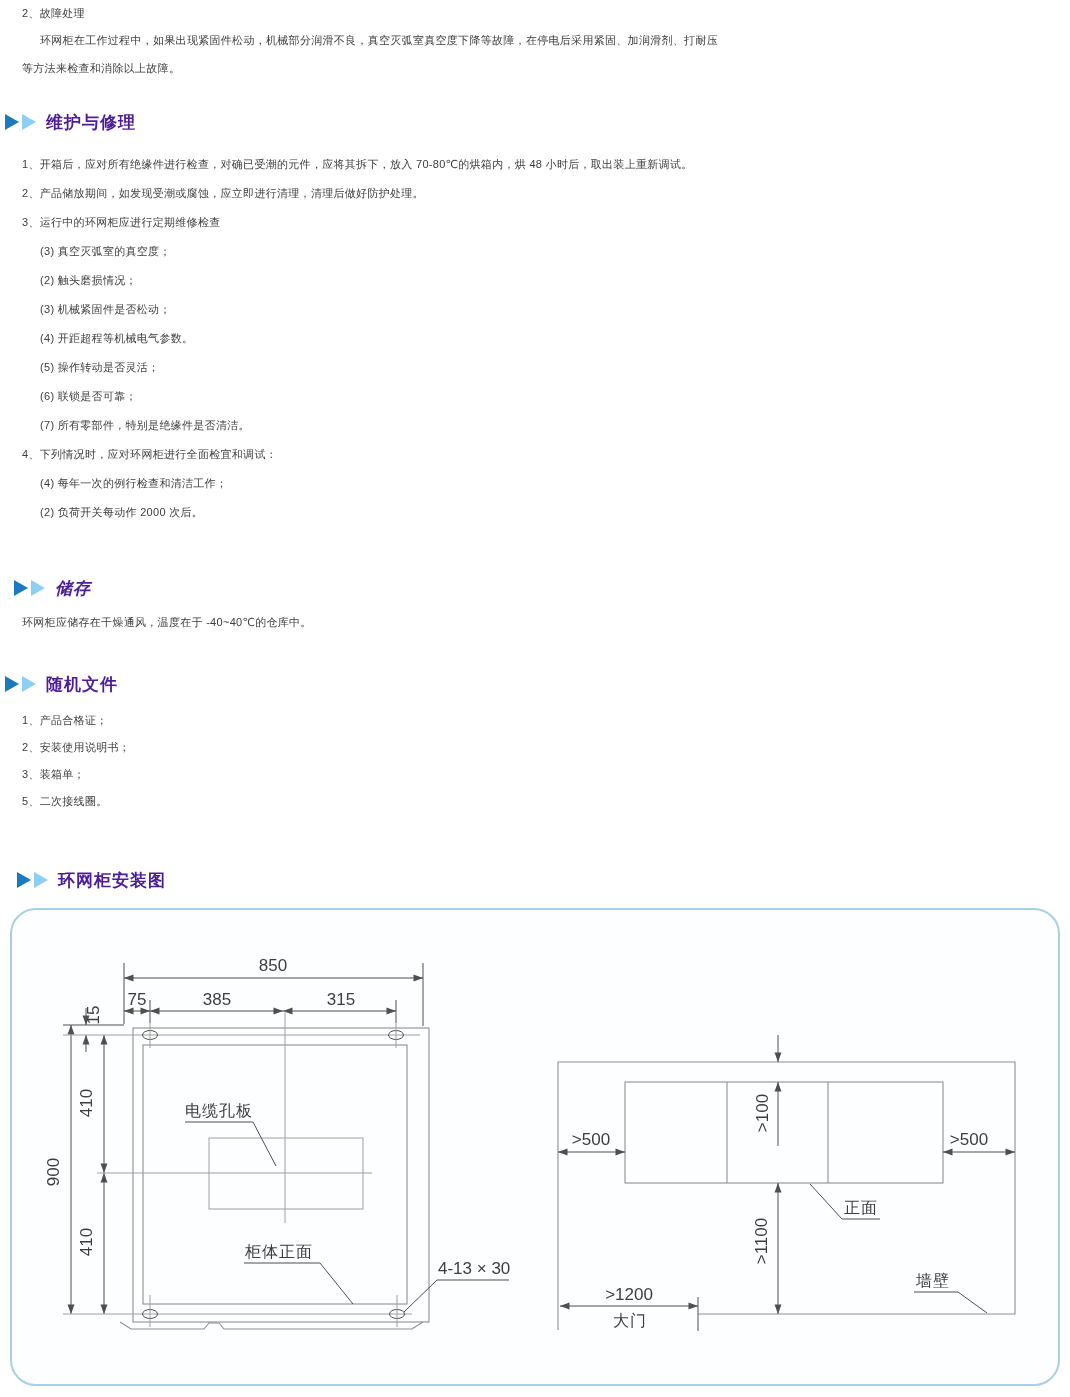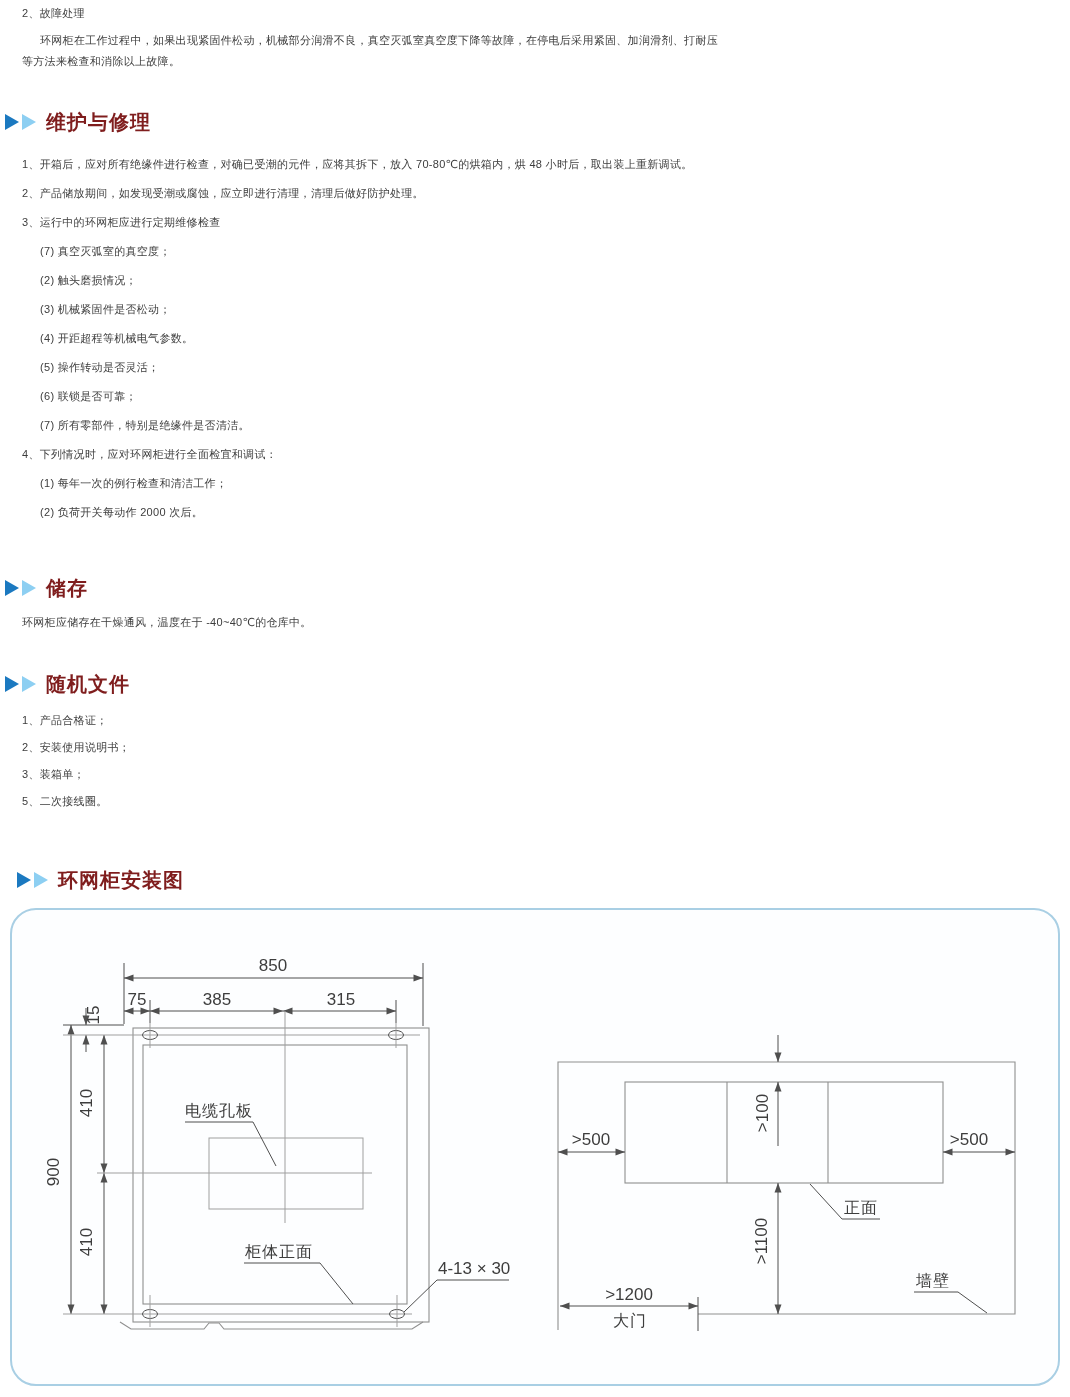--- a/index.html
+++ b/index.html
@@ -12,21 +12,21 @@
     color:#3d3d3d;
   }
   .abs{position:absolute;}
   .txt{font-size:11px;letter-spacing:.3px;white-space:nowrap;}
   .sec-head{display:flex;align-items:center;height:32px;}
   .tri{width:0;height:0;border-top:8px solid transparent;border-bottom:8px solid transparent;display:inline-block;}
   .tri1{border-left:14px solid #1b79c0;margin-right:3px;}
   .tri2{border-left:14px solid #8dcff2;}
   .sec-title{
     margin:0 0 0 10px;
-    font-size:20px;font-weight:bold;color:#7f1d1d;letter-spacing:1px;white-space:nowrap;
+    font-size:17px;font-weight:bold;color:#4c1d95;letter-spacing:1px;white-space:nowrap;
   }
   .list{line-height:29px;}
   .list-s{line-height:27px;}
   .lv1{padding-left:22px;}
   .lv2{padding-left:40px;}
   .panel{
     position:absolute;left:10px;top:908px;width:1046px;height:474px;
     border:2px solid #a9cfe4;border-radius:26px;background:#fdfeff;
   }
   svg{position:absolute;left:0;top:0;}
@@ -35,45 +35,45 @@
   .thin{stroke:#8f8f8f;stroke-width:1.1;fill:none;}
   .lite{stroke:#9f9f9f;stroke-width:1;fill:none;}
   .dimtxt{font-size:17px;}
   .lbl{font-size:16px;letter-spacing:1px;}
 </style>
 </head>
 <body>
 
 <div class="abs txt" style="left:22px;top:6px;">2、故障处理</div>
 <div class="abs txt" style="left:40px;top:33px;">环网柜在工作过程中，如果出现紧固件松动，机械部分润滑不良，真空灭弧室真空度下降等故障，在停电后采用紧固、加润滑剂、打耐压</div>
-<div class="abs txt" style="left:22px;top:54px;">等方法来检查和消除以上故障。</div>
+<div class="abs txt" style="left:22px;top:61px;">等方法来检查和消除以上故障。</div>
 
 <div class="abs sec-head" style="left:5px;top:106px;">
   <span class="tri tri1"></span>
   <span class="tri tri2"></span>
   <h2 class="sec-title">维护与修理</h2>
 </div>
 
 <div class="abs list txt" style="left:0;top:150px;width:1058px;">
   <div class="lv1">1、开箱后，应对所有绝缘件进行检查，对确已受潮的元件，应将其拆下，放入 70-80℃的烘箱内，烘 48 小时后，取出装上重新调试。</div>
   <div class="lv1">2、产品储放期间，如发现受潮或腐蚀，应立即进行清理，清理后做好防护处理。</div>
   <div class="lv1">3、运行中的环网柜应进行定期维修检查</div>
-  <div class="lv2">(7) 真空灭弧室的真空度；</div>
+  <div class="lv2">(3) 真空灭弧室的真空度；</div>
   <div class="lv2">(2) 触头磨损情况；</div>
   <div class="lv2">(3) 机械紧固件是否松动；</div>
   <div class="lv2">(4) 开距超程等机械电气参数。</div>
   <div class="lv2">(5) 操作转动是否灵活；</div>
   <div class="lv2">(6) 联锁是否可靠；</div>
   <div class="lv2">(7) 所有零部件，特别是绝缘件是否清洁。</div>
   <div class="lv1">4、下列情况时，应对环网柜进行全面检宜和调试：</div>
-  <div class="lv2">(1) 每年一次的例行检查和清洁工作；</div>
+  <div class="lv2">(4) 每年一次的例行检查和清洁工作；</div>
   <div class="lv2">(2) 负荷开关每动作 2000 次后。</div>
 </div>
 
-<div class="abs sec-head" style="left:5px;top:572px;">
+<div class="abs sec-head" style="left:14px;top:572px;font-style:italic;">
   <span class="tri tri1"></span>
   <span class="tri tri2"></span>
   <h2 class="sec-title">储存</h2>
 </div>
 <div class="abs txt" style="left:22px;top:615px;">环网柜应储存在干燥通风，温度在于 -40~40℃的仓库中。</div>
 
 <div class="abs sec-head" style="left:5px;top:668px;">
   <span class="tri tri1"></span>
   <span class="tri tri2"></span>
   <h2 class="sec-title">随机文件</h2>

